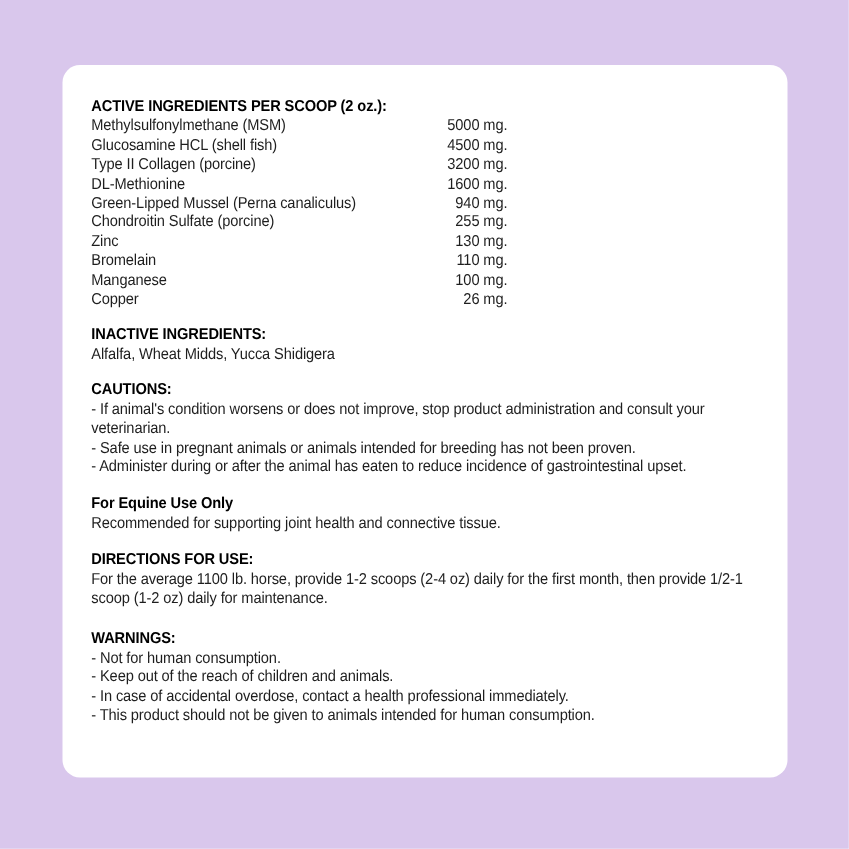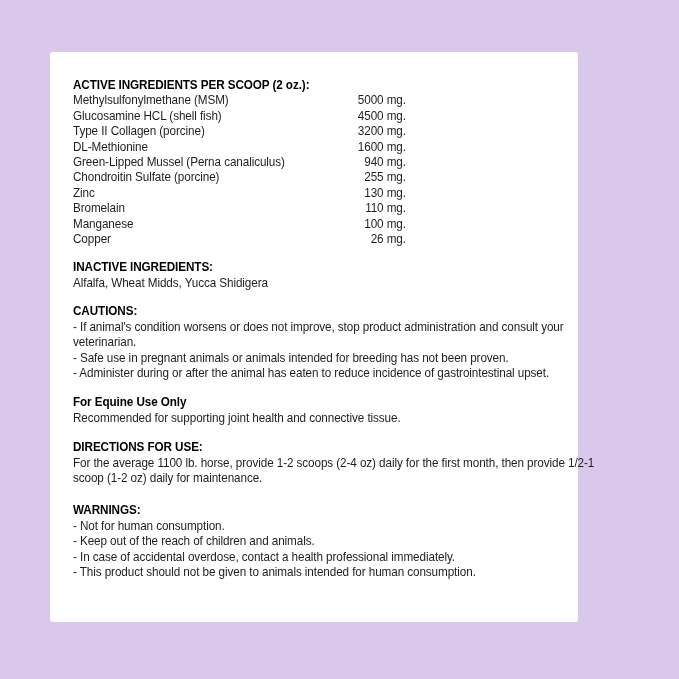--- a/index.html
+++ b/index.html
@@ -8,22 +8,22 @@
     --txt:#1e1e1e;
     --hd:#000000;
   }
   *{box-sizing:border-box;margin:0;padding:0;}
   html,body{width:679px;height:679px;}
   body{font-family:"Liberation Sans","DejaVu Sans",sans-serif;}
   .stage{
     position:relative;width:679px;height:679px;background:var(--bg);overflow:hidden;
   }
   .card{
-    position:absolute;left:50px;top:52px;width:528px;height:570px;
-    background:var(--card);border-radius:3px;
+    position:absolute;left:50px;top:52px;width:580px;height:570px;
+    background:var(--card);border-radius:14px;
   }
   .content{
     position:absolute;left:23px;top:26px;width:578px;
     transform:scaleX(0.93);transform-origin:0 0;
     font-size:12.6px;line-height:15.4px;letter-spacing:-0.1px;color:var(--txt);
   }
   .hd{font-weight:bold;color:var(--hd);}
   .sec{margin-top:13px;}
   .sec.first{margin-top:0;}
   .sec.gap14{margin-top:14px;}

